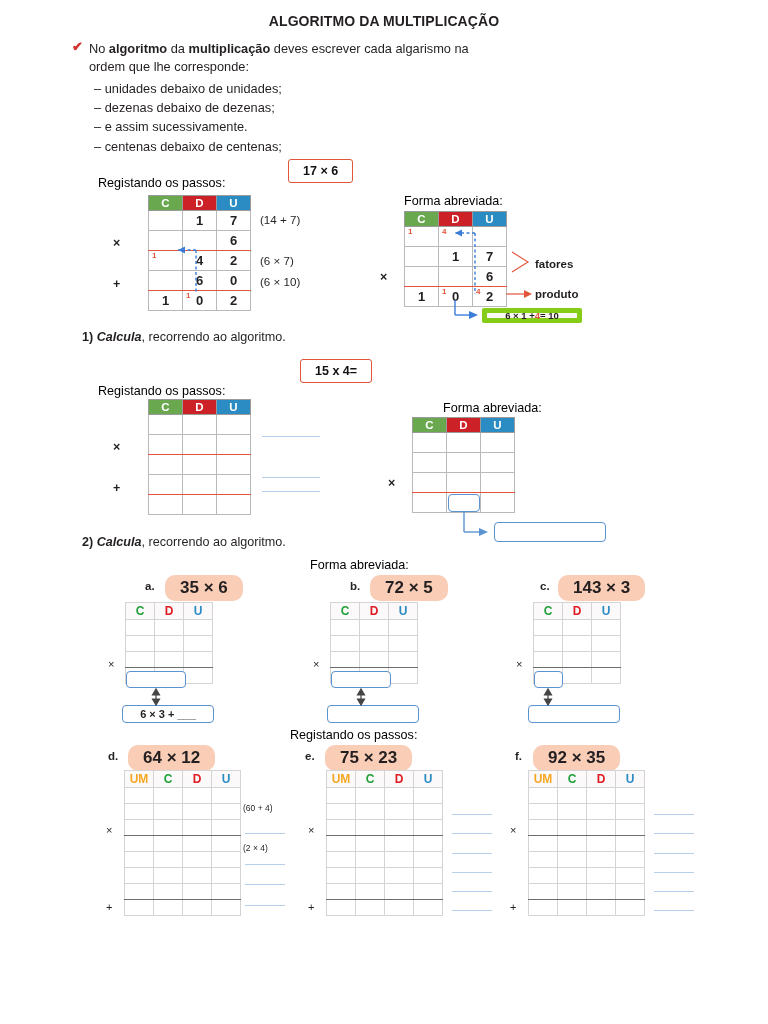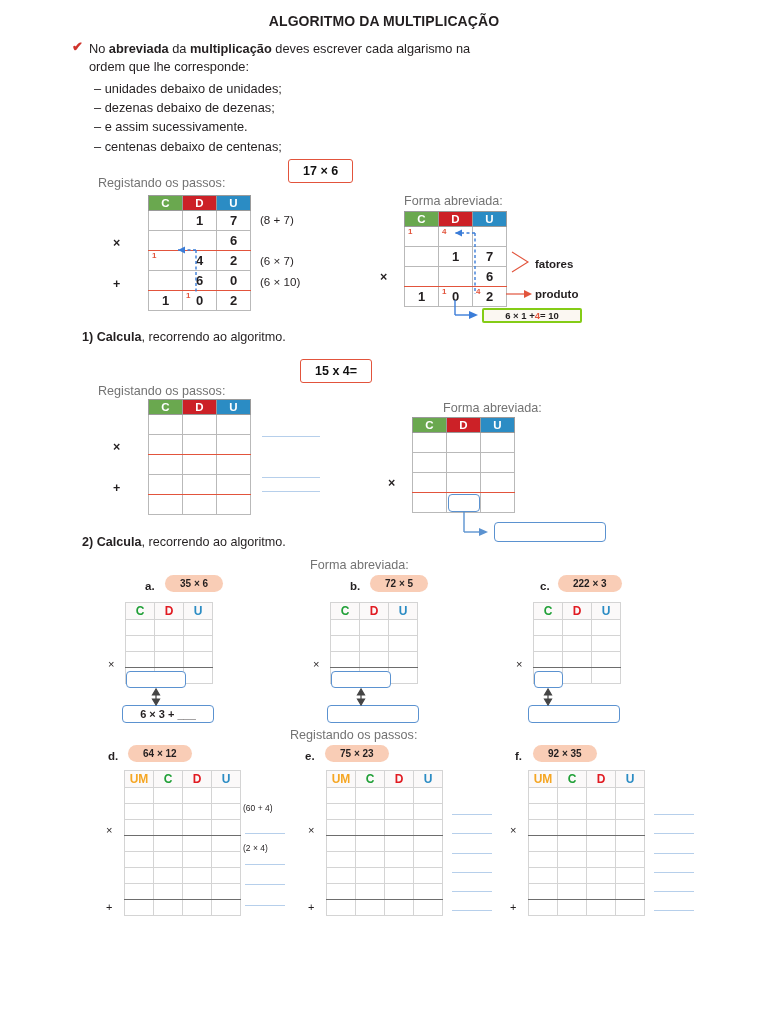--- a/index.html
+++ b/index.html
@@ -33,21 +33,21 @@
   .bullets div { font-size:12.8px; line-height:1.49; }
 
   
   .opbox {
     border:1.6px solid #e2543c; border-radius:3px;
     background:#fff; color:#111;
     font-weight:bold; font-size:12.5px;
     padding:4px 14px; display:inline-block; text-align:center;
   }
 
-  .sublabel { font-size:12.6px; color:#737373; }
+  .sublabel { font-size:12.6px; color:#000000; }
 
   
   table.cdu { border-collapse:collapse; }
   table.cdu td, table.cdu th { border:1px solid #b9b9b9; }
   table.cdu th {
     color:#fff; font-weight:bold; font-size:11.5px;
     height:15px; text-align:center; border-color:#9a9a9a;
   }
   th.c { background:#6aa84f; }
   th.d { background:#cc2127; }
@@ -88,54 +88,54 @@
     position:absolute; border:1.4px solid #5b92d0;
     border-radius:4px; background:#fff;
   }
   .bluenote {
     position:absolute; border:1.4px solid #5b92d0; border-radius:4px;
     background:#fff; font-weight:bold; font-size:11px;
     display:flex; align-items:center; justify-content:center; gap:2px;
     color:#231f20;
   }
   .annot-box {
-    position:absolute; border:2px solid #84cc16; border-radius:2px;
+    position:absolute; border:5px solid #84cc16; border-radius:2px;
     background:#fbf7f2; font-size:9.5px; font-weight:bold;
     display:flex; align-items:center; justify-content:center;
     color:#231f20;
   }
   .annot-box .hi { color:#e2543c; }
 
   
   .peach {
     background:#f9cdb6; border-radius:10px;
-    font-weight:bold; font-size:10px; color:#231f20;
+    font-weight:bold; font-size:17px; color:#231f20;
     padding:3px 15px; display:inline-block; text-align:center;
   }
   .itemlet { font-weight:bold; font-size:11.5px; }
 
   
   .exhead { font-size:12.6px; }
   .exhead .num { font-weight:bold; font-size:12.6px; }
-  .exhead b { font-weight:bold; }
+  .exhead b { font-weight:bold;font-style:italic; }
 
   svg.ov { position:absolute; left:0; top:0; width:768px; height:1024px; pointer-events:none; }
   .abs { position:absolute; }
 </style>
 </head>
 <body>
 
 <div class="page">
 
   <div class="title">ALGORITMO DA MULTIPLICAÇÃO</div>
 
   <div class="intro">
     <div class="intro-lead">
       <span class="check">✔</span>
-      <span><span>No </span><b>abreviada</b><span> da </span><b>multiplicação</b><span> deves escrever cada algarismo na</span><br><span>ordem que lhe corresponde:</span></span>
+      <span><span>No </span><b>algoritmo</b><span> da </span><b>multiplicação</b><span> deves escrever cada algarismo na</span><br><span>ordem que lhe corresponde:</span></span>
     </div>
     <div class="bullets">
       <div>– unidades debaixo de unidades;</div>
       <div>– dezenas debaixo de dezenas;</div>
       <div>– e assim sucessivamente.</div>
       <div>– centenas debaixo de centenas;</div>
     </div>
   </div>
 
   <div class="abs" style="left:288px; top:159px;">
@@ -179,21 +179,21 @@
         <td><span class="carry">1</span><span>0</span></td>
         <td>2</td>
       </tr>
     </tbody>
       </table>
   </div>
 
   <div class="abs" style="left:113px; top:236px; font-weight:bold; font-size:12.5px;">×</div>
   <div class="abs" style="left:113px; top:277px; font-weight:bold; font-size:12.5px;">+</div>
 
-  <div class="note" style="left:260px; top:213px;">(8 + 7)</div>
+  <div class="note" style="left:260px; top:213px;">(14 + 7)</div>
   <div class="note" style="left:260px; top:254px;">(6 × 7)</div>
   <div class="note" style="left:260px; top:275px;">(6 × 10)</div>
 
   <div class="abs sublabel" style="left:404px; top:194px;">Forma abreviada:</div>
   <div class="abs" style="left:404px; top:211px;">
     <table class="cdu">
       <tbody>
           <tr>
         <th class="c">C</th>
         <th class="d">D</th>
@@ -401,21 +401,21 @@
             <td></td>
           </tr>
     </tbody>
       </table>
   </div>
   <div class="abs" style="left:313px; top:658px; font-size:11px;">×</div>
   <div class="bluecell" style="left:331px; top:671px; width:60px; height:17px;"></div>
   <div class="bluenote" style="left:327px; top:705px; width:92px; height:18px;"></div>
 
   <div class="abs itemlet" style="left:540px; top:580px;">c.</div>
-  <div class="abs" style="left:558px; top:575px;"><span class="peach">222 × 3</span></div>
+  <div class="abs" style="left:558px; top:575px;"><span class="peach">143 × 3</span></div>
   <div class="abs" style="left:533px; top:602px;">
     <table class="cdu2">
       <tbody>
           <tr>
         <th class="lc">C</th>
         <th class="ld">D</th>
         <th class="lu">U</th>
       </tr>
       <tr class="dashed">
             <td></td>

